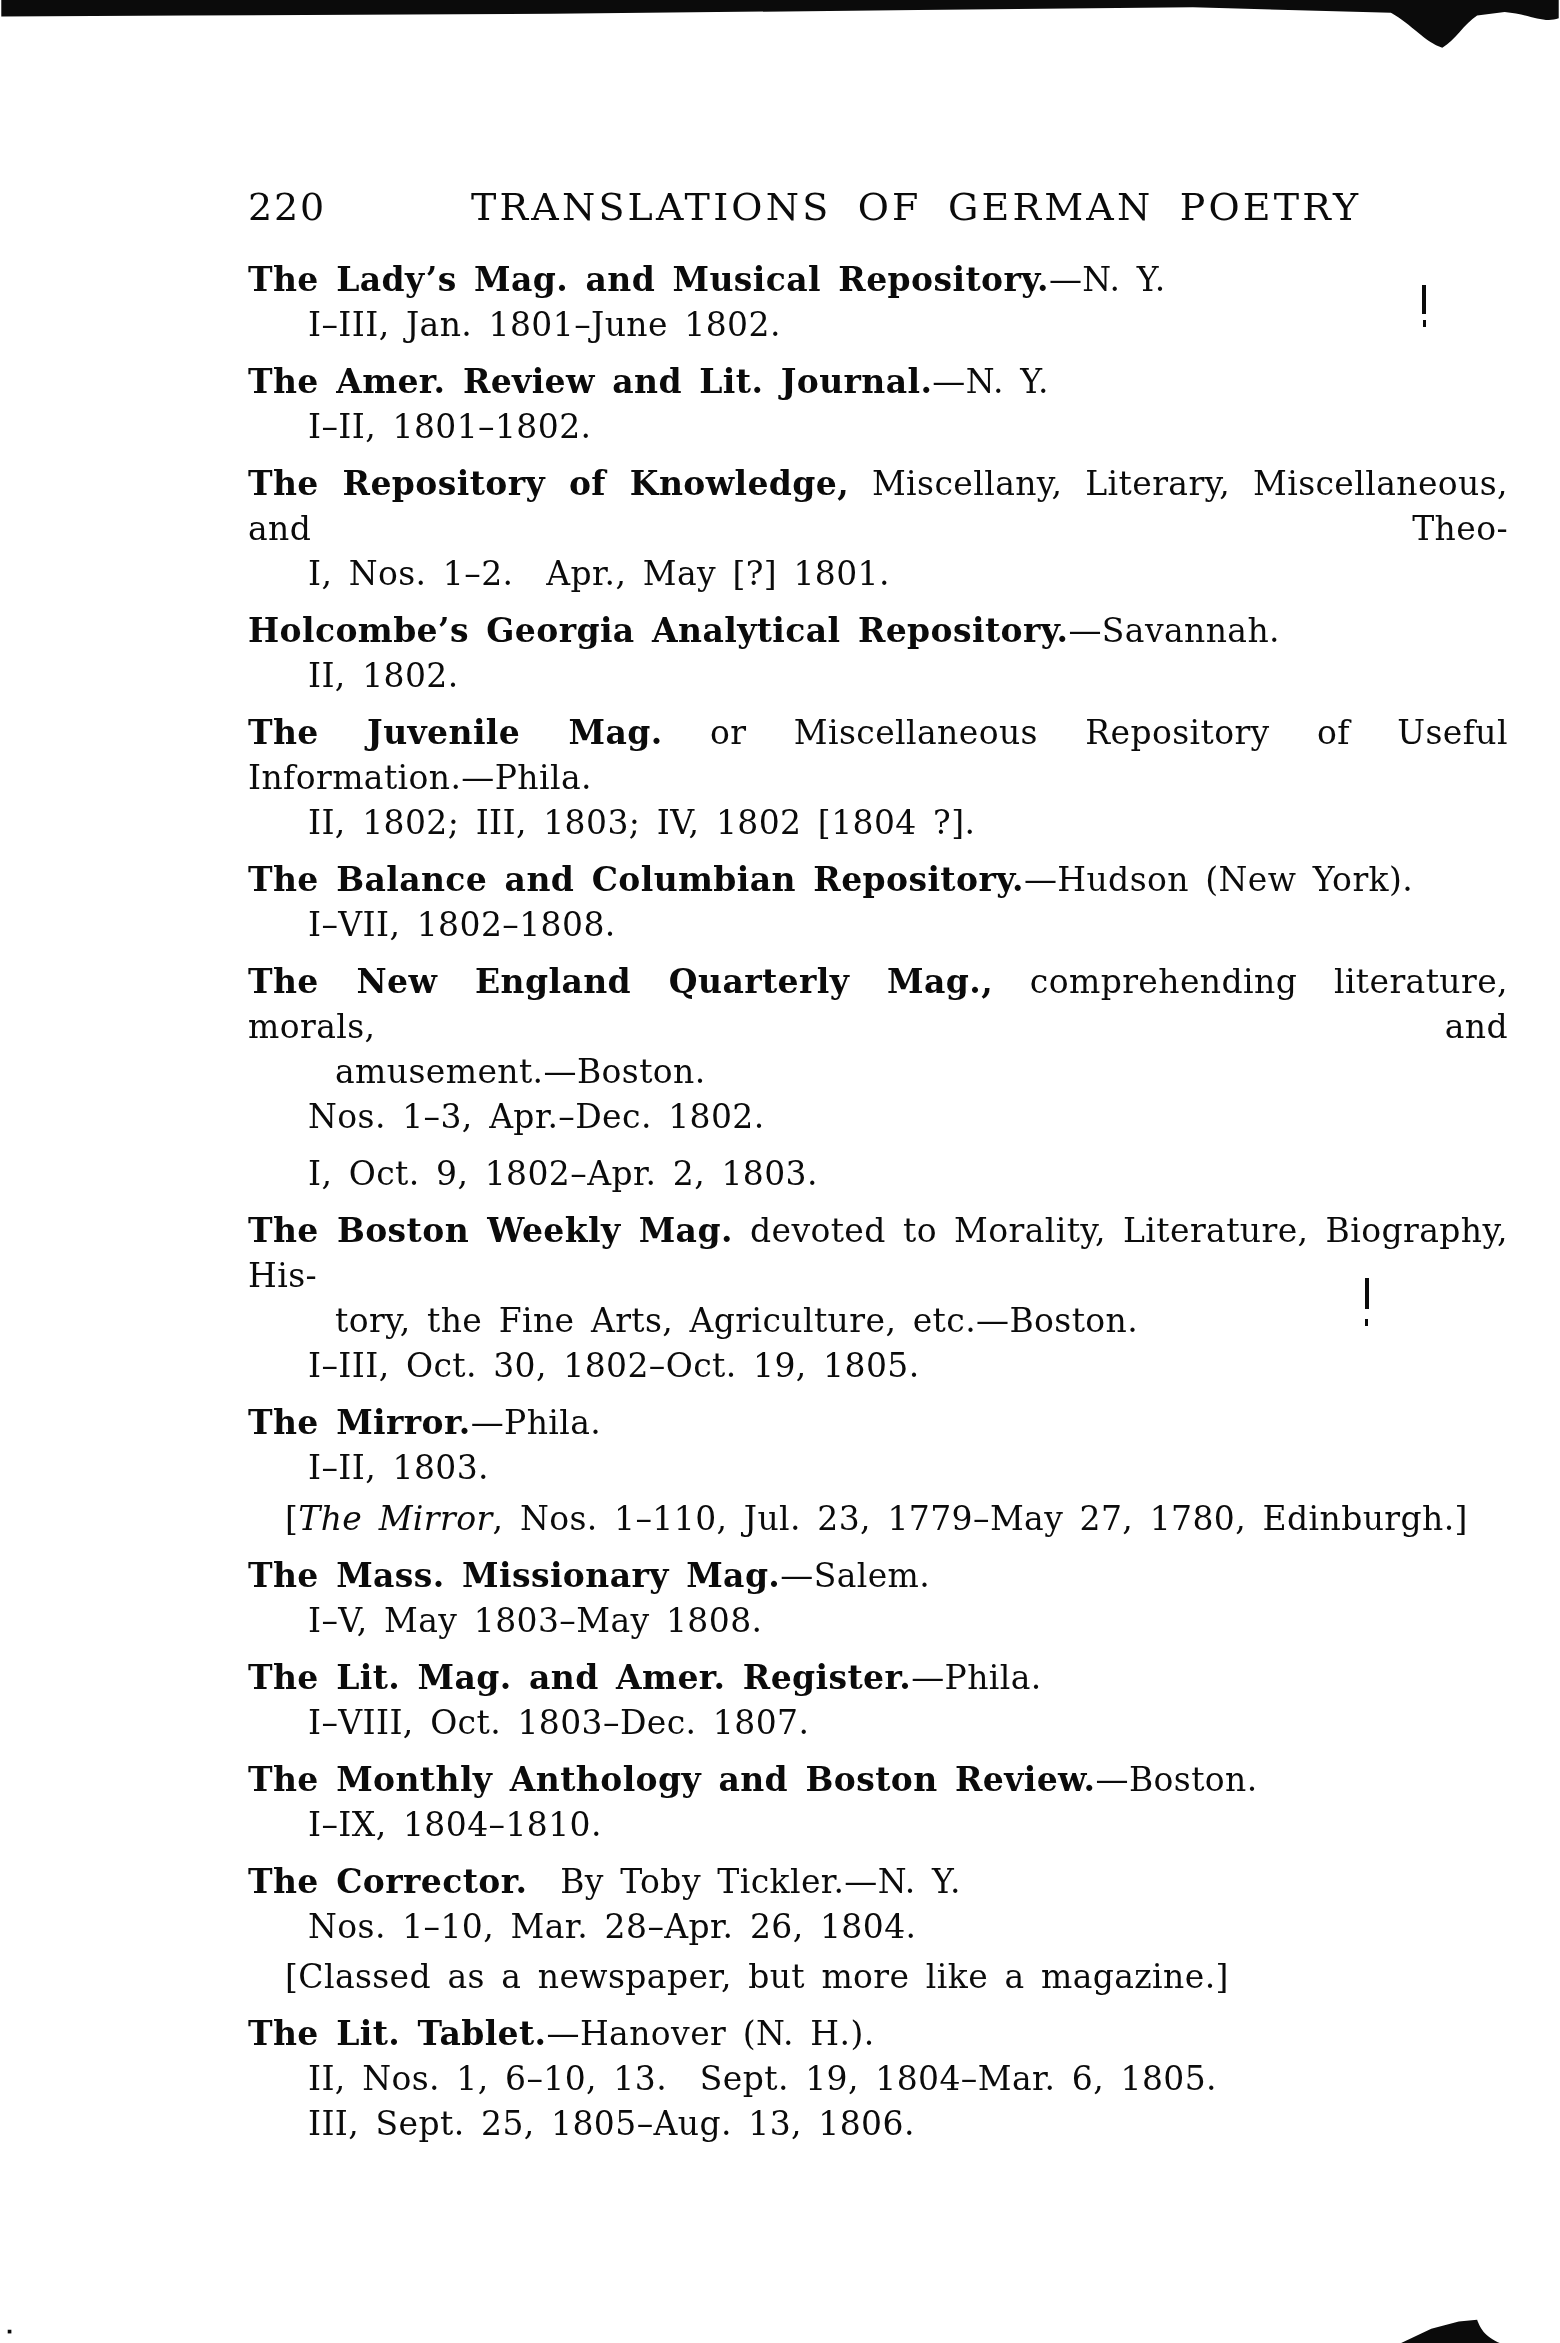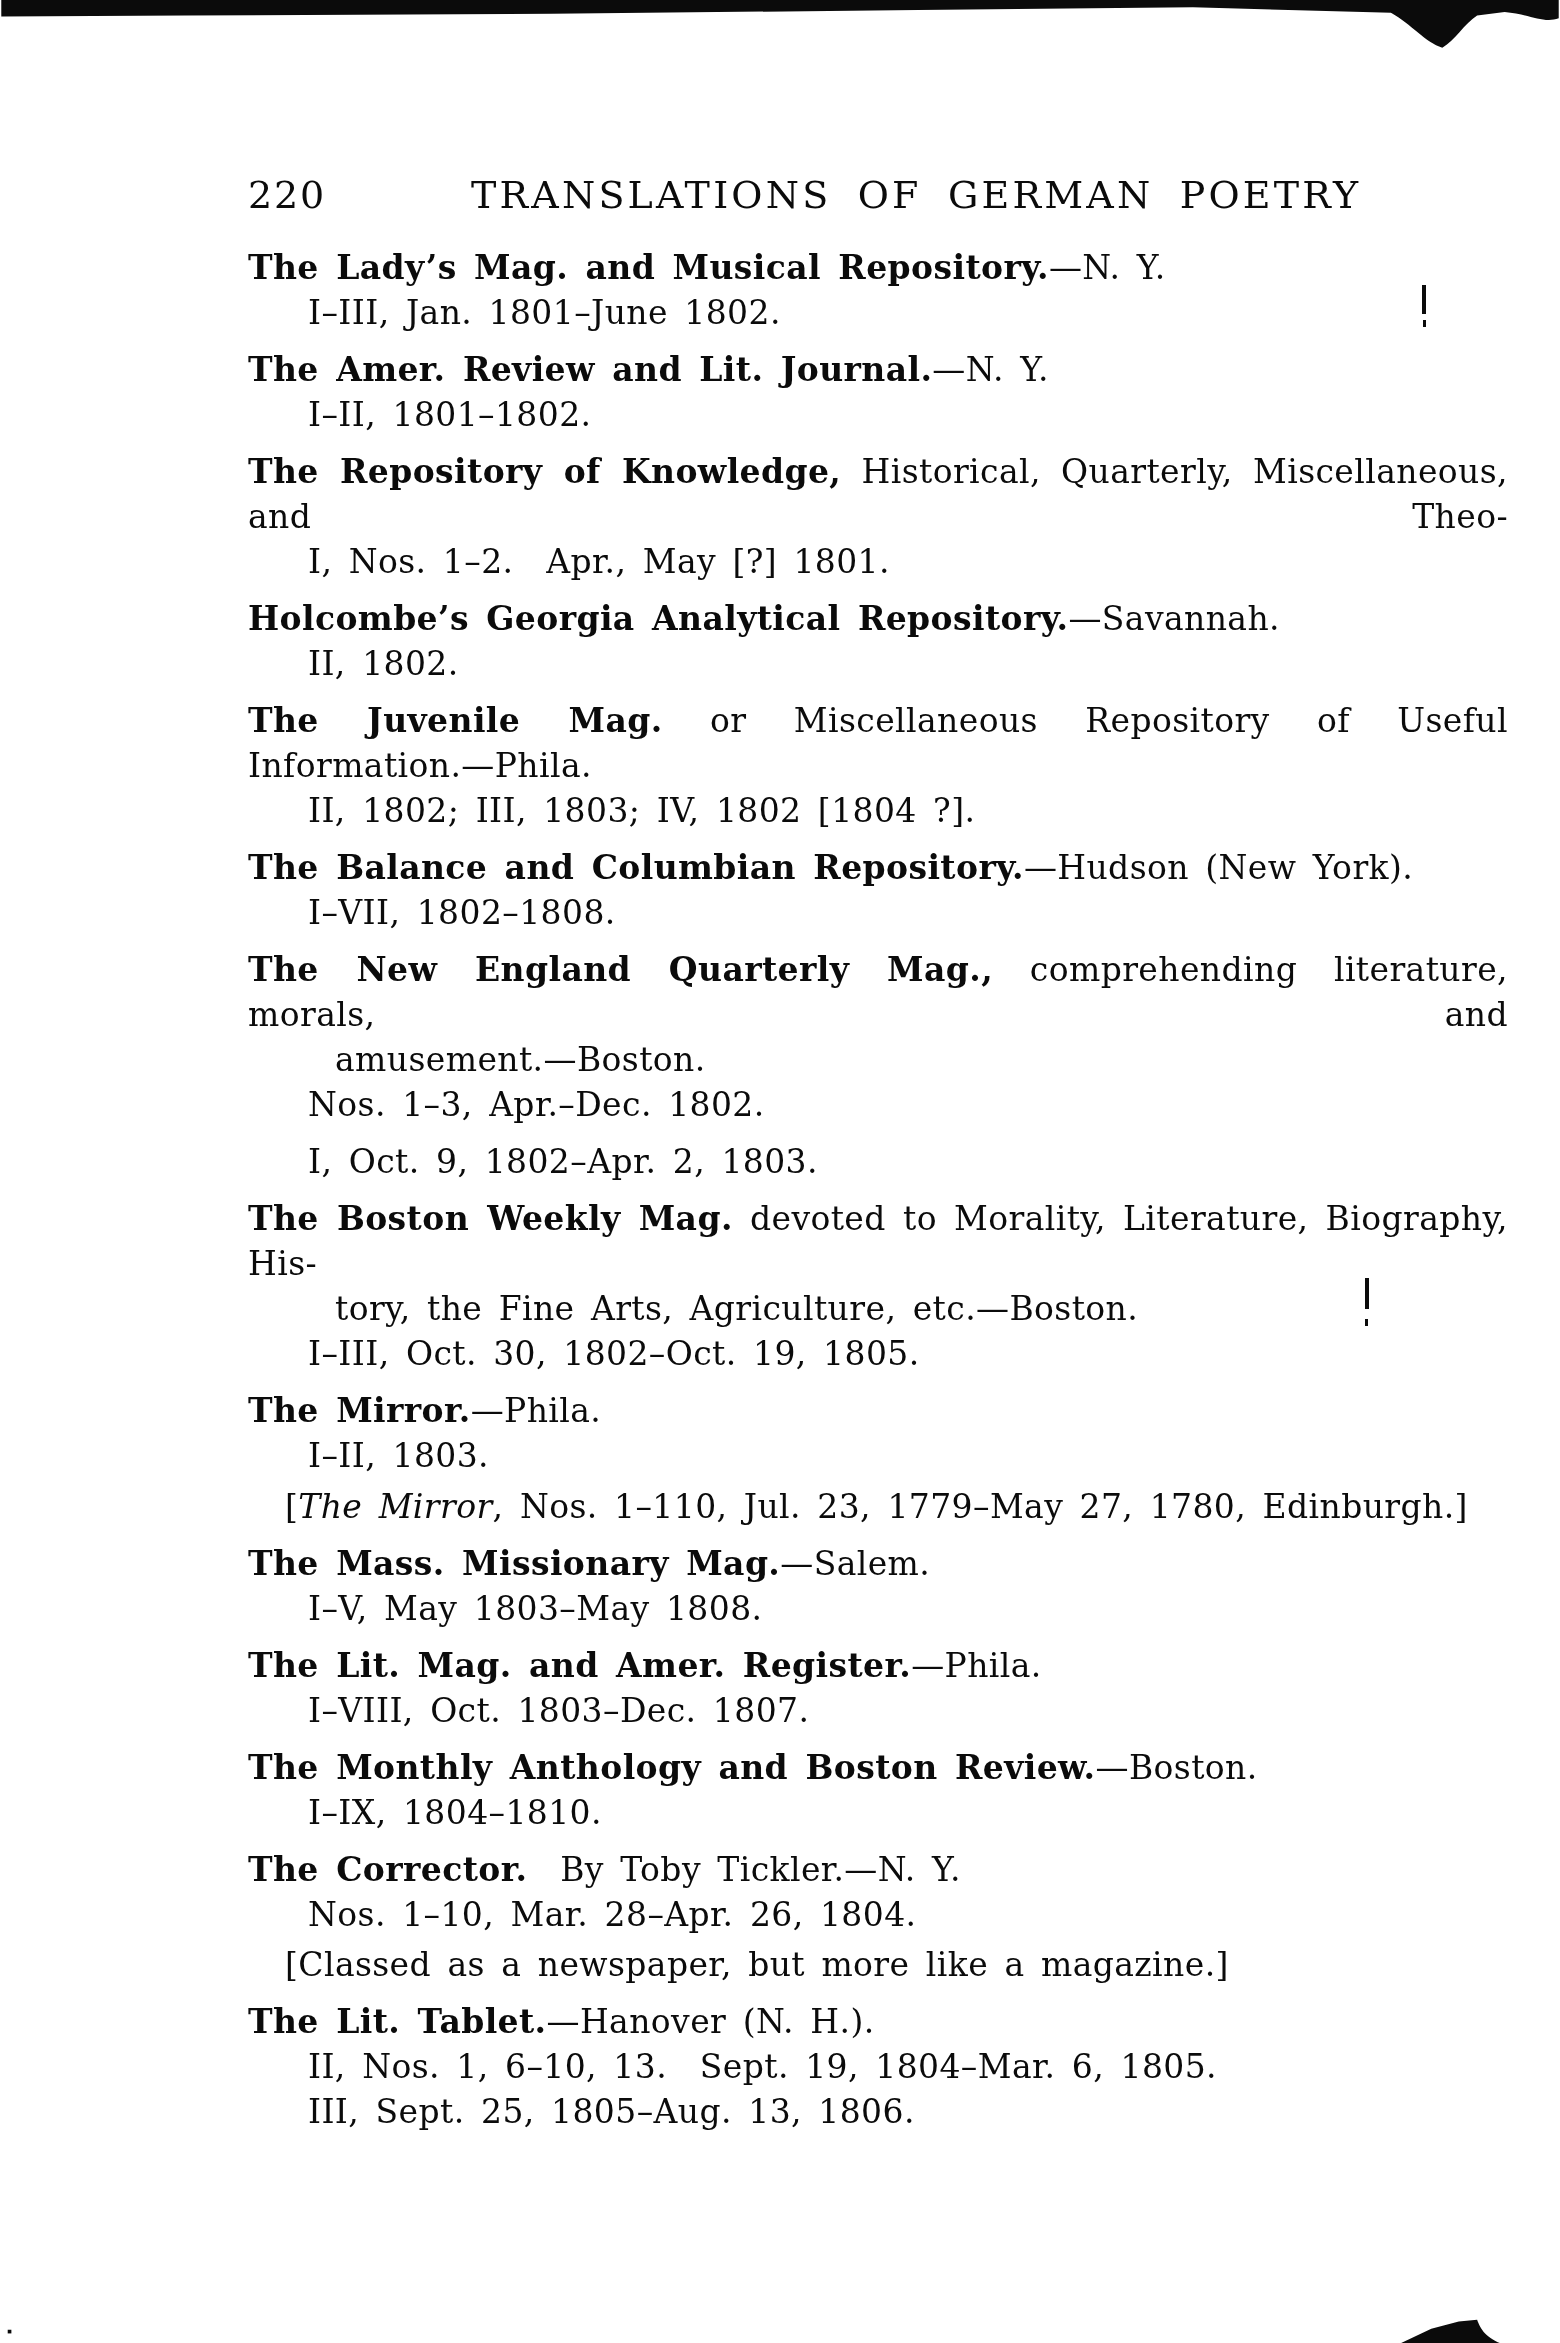--- a/index.html
+++ b/index.html
@@ -13,21 +13,21 @@
   }
   .decor{position:absolute;left:0;}
   #top-decor{top:0;}
   #bottom-decor{bottom:0;}
   .stray{position:absolute;background:#0b0b0b;}
   .page{
     position:absolute;left:248px;top:174px;width:1260px;
   }
   .header-row{
     display:flex;align-items:baseline;
-    margin:0 0 29px 0;
+    margin:12px 0 29px 0;
     font-size:38px;line-height:42px;
   }
   .page-number{letter-spacing:1.8px;}
   .running-title{
     margin-left:145px;
     letter-spacing:3.2px;
     word-spacing:11px;
   }
   .entry{margin:0 0 12px 0;}
   .entry p{
@@ -73,21 +73,21 @@
     <p><b class="tb">The Lady’s Mag. and Musical Repository.</b><span>—N. Y.</span></p>
     <p class="detail">I–III, Jan. 1801–June 1802.</p>
   </div>
 
   <div class="entry">
     <p><b class="tb">The Amer. Review and Lit. Journal.</b><span>—N. Y.</span></p>
     <p class="detail">I–II, 1801–1802.</p>
   </div>
 
   <div class="entry">
-    <p class="just"><b class="tb">The Repository of Knowledge,</b><span> Historical, Quarterly, Miscellaneous, and Theo-</span></p>
+    <p class="just"><b class="tb">The Repository of Knowledge,</b><span> Miscellany, Literary, Miscellaneous, and Theo-</span></p>
     <p class="detail">I, Nos. 1–2.  Apr., May [?] 1801.</p>
   </div>
 
   <div class="entry">
     <p><b class="tb">Holcombe’s Georgia Analytical Repository.</b><span>—Savannah.</span></p>
     <p class="detail">II, 1802.</p>
   </div>
 
   <div class="entry">
     <p class="just"><b class="tb">The Juvenile Mag.</b><span> or Miscellaneous Repository of Useful Information.—Phila.</span></p>

